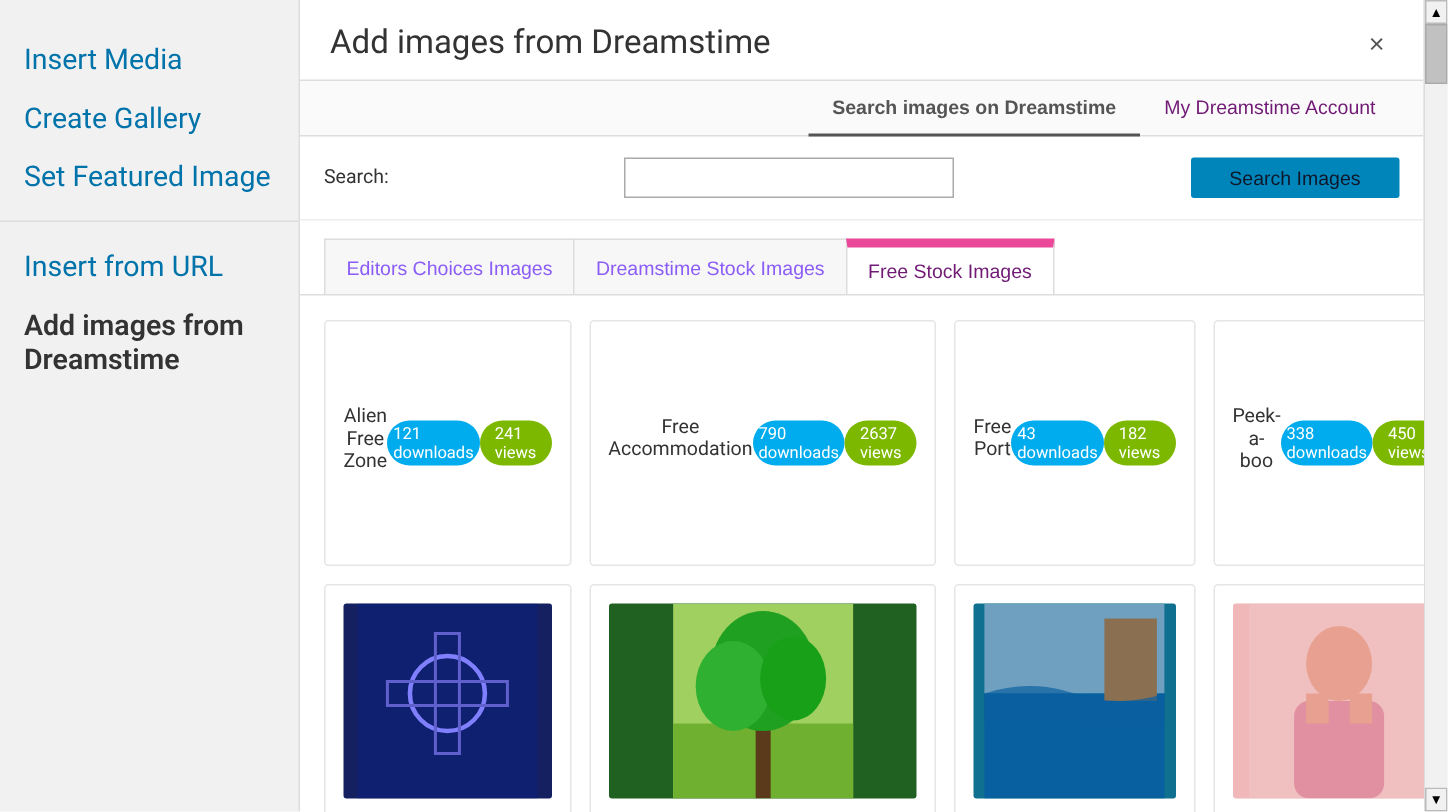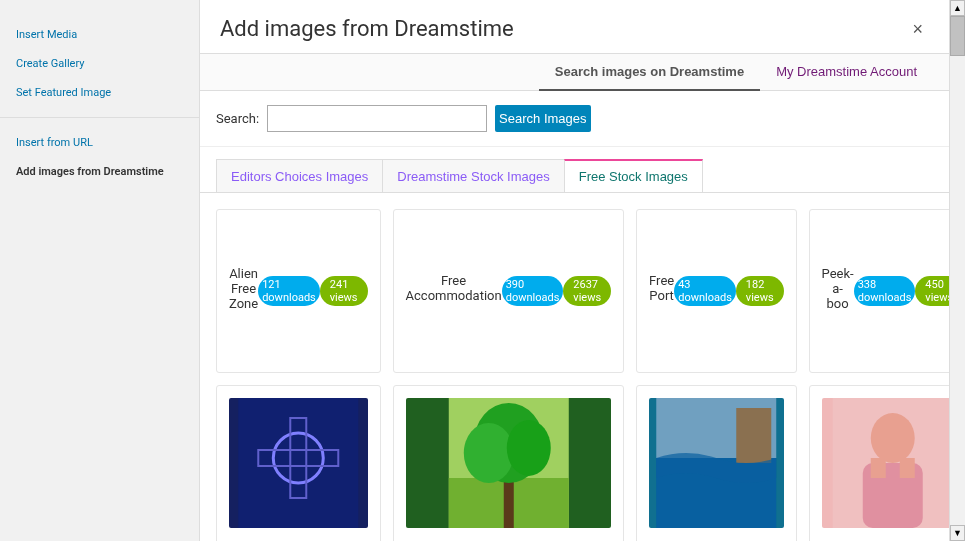--- a/index.html
+++ b/index.html
@@ -18,21 +18,21 @@
       width: 200px;
       background: #f1f1f1;
       border-right: 1px solid #ddd;
       padding: 20px 0;
       flex-shrink: 0;
     }
     .sidebar-item {
       padding: 8px 16px;
       cursor: pointer;
       color: #0073aa;
-      font-size: 11px;
+      font-size: 19px;
       display: block;
     }
     .sidebar-item.active {
       color: #333;
       font-weight: 600;
     }
     .sidebar-divider {
       border: none;
       border-top: 1px solid #ddd;
       margin: 10px 0;
@@ -95,37 +95,38 @@
       font-weight: 600;
     }
 
     
     .search-area {
       padding: 14px 16px;
       display: flex;
       align-items: center;
       gap: 8px;
       border-bottom: 1px solid #eee;
+      justify-content: space-between;
     }
     .search-label {
       font-size: 13px;
       color: #333;
     }
     .search-input {
       border: 1px solid #aaa;
       padding: 5px 8px;
       font-size: 13px;
       width: 220px;
       outline: none;
     }
     .search-btn {
       background: #0085ba;
-      color: #ffffff;
+      color: #0f172a;
       border: none;
-      padding: 6px 4px;
+      padding: 6px 26px;
       font-size: 13px;
       cursor: pointer;
       border-radius: 2px;
     }
 
     
     .category-tabs {
       display: flex;
       gap: 0;
       padding: 12px 16px 0;
@@ -135,23 +136,23 @@
       padding: 8px 14px;
       cursor: pointer;
       font-size: 13px;
       color: #8b5cf6;
       border: 1px solid #ddd;
       background: #f7f7f7;
       margin-right: -1px;
       border-bottom: none;
     }
     .cat-tab.active {
-      color: #0f766e;
+      color: #701a75;
       background: #fff;
-      border-top: 2px solid #ec4899;
+      border-top: 6px solid #ec4899;
       position: relative;
       z-index: 1;
     }
 
     
     .images-area {
       flex: 1;
       overflow-y: auto;
       padding: 16px;
       background: #fff;
@@ -304,21 +305,21 @@
             <svg viewBox="0 0 120 130" xmlns="http://www.w3.org/2000/svg" style="width:100%;height:100%">
       <rect width="120" height="130" fill="#2d6a1a"></rect>
       <ellipse cx="60" cy="75" rx="35" ry="50" fill="#c0380a"></ellipse>
       <ellipse cx="30" cy="50" rx="20" ry="35" fill="#c0380a" transform="rotate(-20,30,50)"></ellipse>
       <ellipse cx="90" cy="45" rx="18" ry="30" fill="#b03008" transform="rotate(15,90,45)"></ellipse>
       <circle cx="62" cy="60" r="12" fill="#1a1a00" opacity="0.7"></circle>
       <circle cx="58" cy="58" r="4" fill="#2a2a00"></circle>
     </svg>
           </div>
           <div class="image-title">Free Accommodation</div>
-          <span class="badge-downloads">390 downloads</span>
+          <span class="badge-downloads">790 downloads</span>
           <span class="badge-views">2637 views</span>
         </div>
         <div class="image-card">
           <div class="image-thumb" style="background: rgb(42, 90, 138); width: 100%; height: 130px; border-radius: 2px; margin-bottom: 8px;">
             <svg viewBox="0 0 120 130" xmlns="http://www.w3.org/2000/svg" style="width:100%;height:100%">
       <rect width="120" height="130" fill="#3a6ea0"></rect>
       <rect width="120" height="50" fill="#708090" y="0"></rect>
       <rect width="120" height="5" fill="#506070" y="48"></rect>
       <rect x="10" y="68" width="100" height="62" fill="#2050a0"></rect>
       <rect x="15" y="30" width="30" height="22" fill="#4a5a7a" rx="1"></rect>

